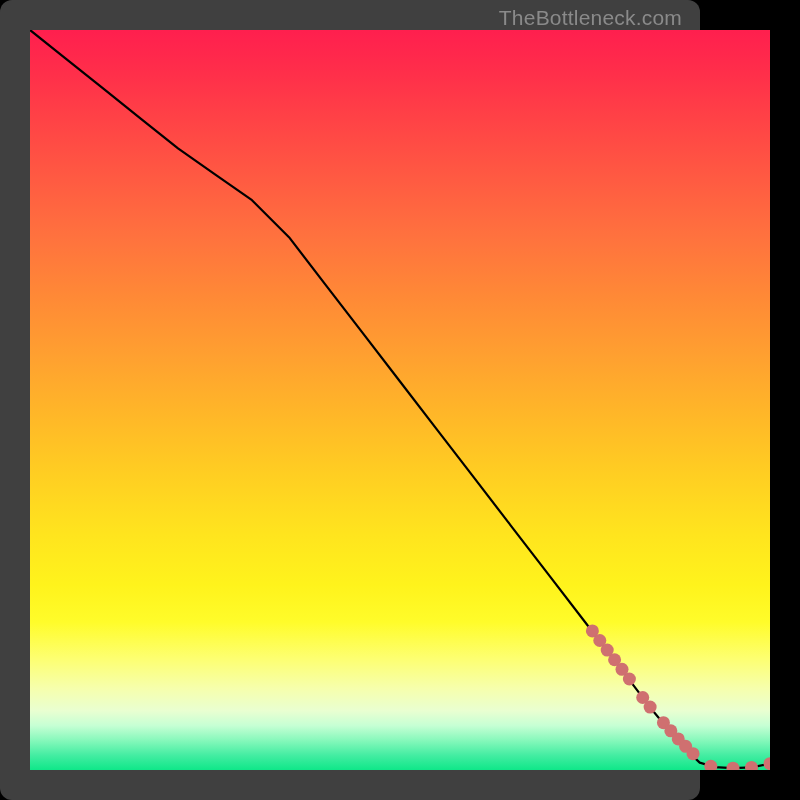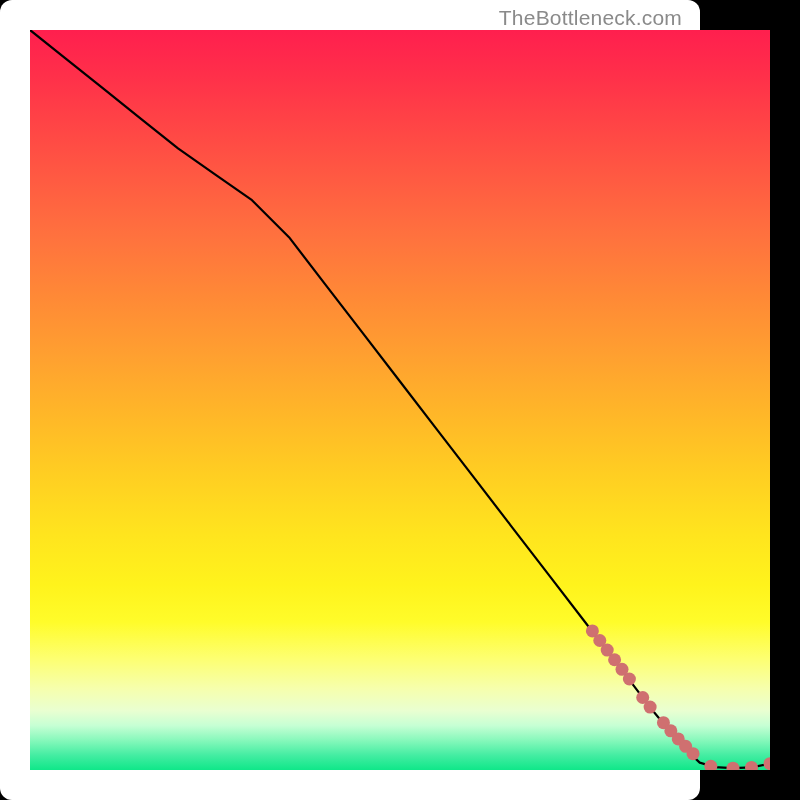--- a/index.html
+++ b/index.html
@@ -7,21 +7,21 @@
     width: 800px;
     height: 800px;
     background: #000;
     overflow: hidden;
     font-family: Arial, Helvetica, sans-serif;
   }
   .stage {
     position: relative;
     width: 700px;
     height: 800px;
-    background: #ffffff;
+    background: #404040;
     border-radius: 12px;
   }
   .plot {
     position: absolute;
     left: 30px;
     top: 30px;
     width: 740px;
     height: 740px;
   }
   .gradient {

